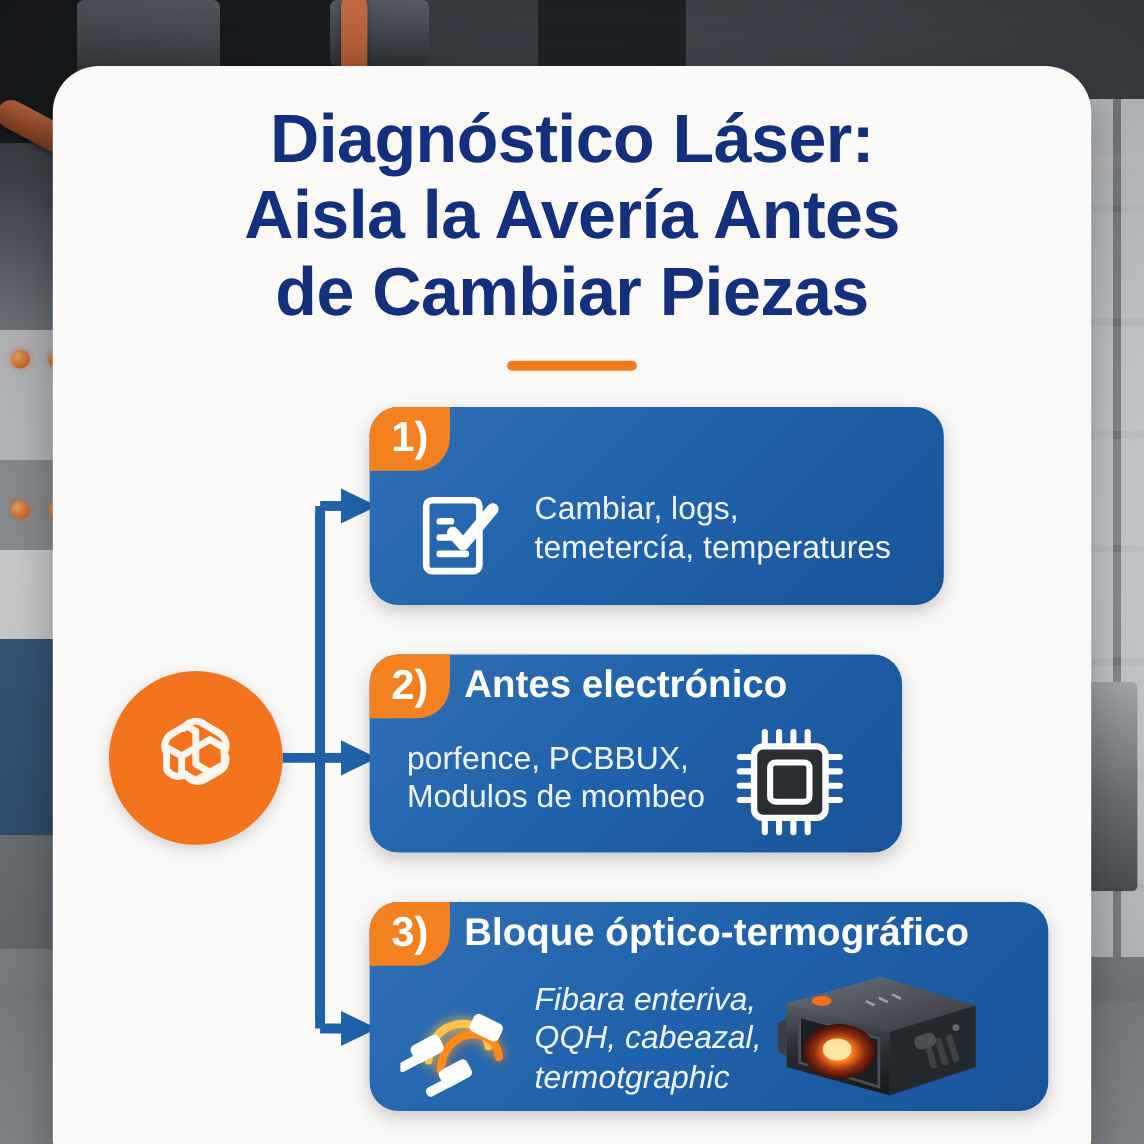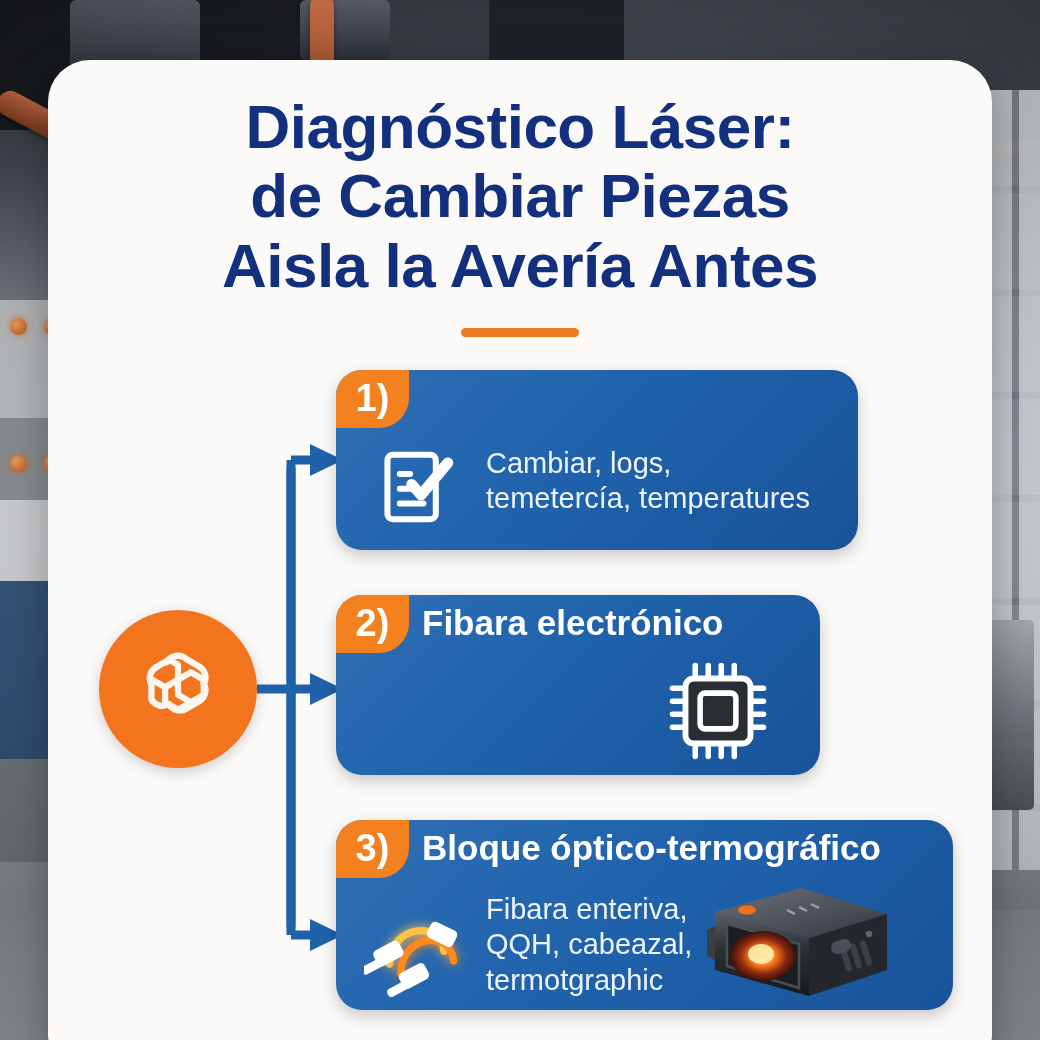--- a/index.html
+++ b/index.html
@@ -144,21 +144,21 @@
 
   
   #block1 { left:288px; top:310px; width:522px; height:180px; }
   #block2 { left:288px; top:535px; width:484px; height:180px; }
   #block3 { left:288px; top:760px; width:617px; height:190px; }
 
   #block1 .b-desc { left:150px; top:76px; }
   #block1 .b-icon { left:38px; top:74px; }
   #block2 .b-desc { left:34px; top:78px; }
   #block2 .b-icon { left:330px; top:64px; }
-  #block3 .b-desc { left:150px; top:72px; }
+  #block3 .b-desc { left:150px; top:72px;font-style:italic; }
   #block3 .b-icon.fiber { left:28px; top:76px; }
   #block3 .b-icon.cam { left:355px; top:58px; }
 </style>
 </head>
 <body>
 
 <div class="bg">
   <div class="bg-base"></div>
   <div class="bg-ceiling"></div>
   <div class="duct" style="left:70px;top:0;width:130px;height:96px;"></div>
@@ -176,22 +176,22 @@
   <div class="bg-right"></div>
   <div class="bg-right-machine"></div>
   <div class="bg-floor"></div>
   <div class="bg-vignette"></div>
 </div>
 
 <div class="card">
 
   <div class="title">
     <span class="ln">Diagnóstico Láser:</span>
+    <span class="ln">Aisla la Avería Antes</span>
     <span class="ln">de Cambiar Piezas</span>
-    <span class="ln">Aisla la Avería Antes</span>
   </div>
   <div class="divider"></div>
 
   <div class="logo-badge">
     <span>
       <svg viewBox="0 0 64 64" fill="none" stroke="#FDF6EE" stroke-width="4.2" stroke-linecap="round" stroke-linejoin="round">
         <path d="M32 10 L46 18 L46 32 L32 40 L18 32 L18 18 Z" opacity="0"></path>
         <path d="M24.5 15.5 a8.5 8.5 0 0 1 13 -2.2 l8.6 5 a8.5 8.5 0 0 1 3.1 11.6"></path>
         <path d="M49.2 29.9 a8.5 8.5 0 0 1 -3.1 11.6 l-8.6 5 a8.5 8.5 0 0 1 -11.6 -3.1"></path>
         <path d="M25.9 43.4 a8.5 8.5 0 0 1 -11.6 -3.1 l0 -9.9 a8.5 8.5 0 0 1 3.1 -11.6"></path>
@@ -238,21 +238,23 @@
         <rect x="17" y="42" width="22" height="4.5" rx="2" fill="#ffffff"></rect>
         <path d="M28 30 L35 38 L55 14" fill="none" stroke="#ffffff" stroke-width="8" stroke-linecap="round" stroke-linejoin="round"></path>
       </svg>
     </div>
     <div class="b-desc">Cambiar, logs,
 temetercía, temperatures</div>
   </div>
 
   <div class="block" id="block2">
     <div class="badge">2)</div>
-    <div class="b-title">Fibara electrónico</div>
+    <div class="b-title">Antes electrónico</div>
+    <div class="b-desc">porfence, PCBBUX,
+Modulos de mombeo</div>
     <div class="b-icon">
       <svg width="104" height="104" viewBox="0 0 64 64">
         <g stroke="#ffffff" stroke-width="3.4" stroke-linecap="round">
           <line x1="18" y1="4" x2="18" y2="13"></line>
             <line x1="26" y1="4" x2="26" y2="13"></line>
           <line x1="34" y1="4" x2="34" y2="13"></line>
             <line x1="42" y1="4" x2="42" y2="13"></line>
           <line x1="18" y1="51" x2="18" y2="60"></line>
             <line x1="26" y1="51" x2="26" y2="60"></line>
           <line x1="34" y1="51" x2="34" y2="60"></line>

